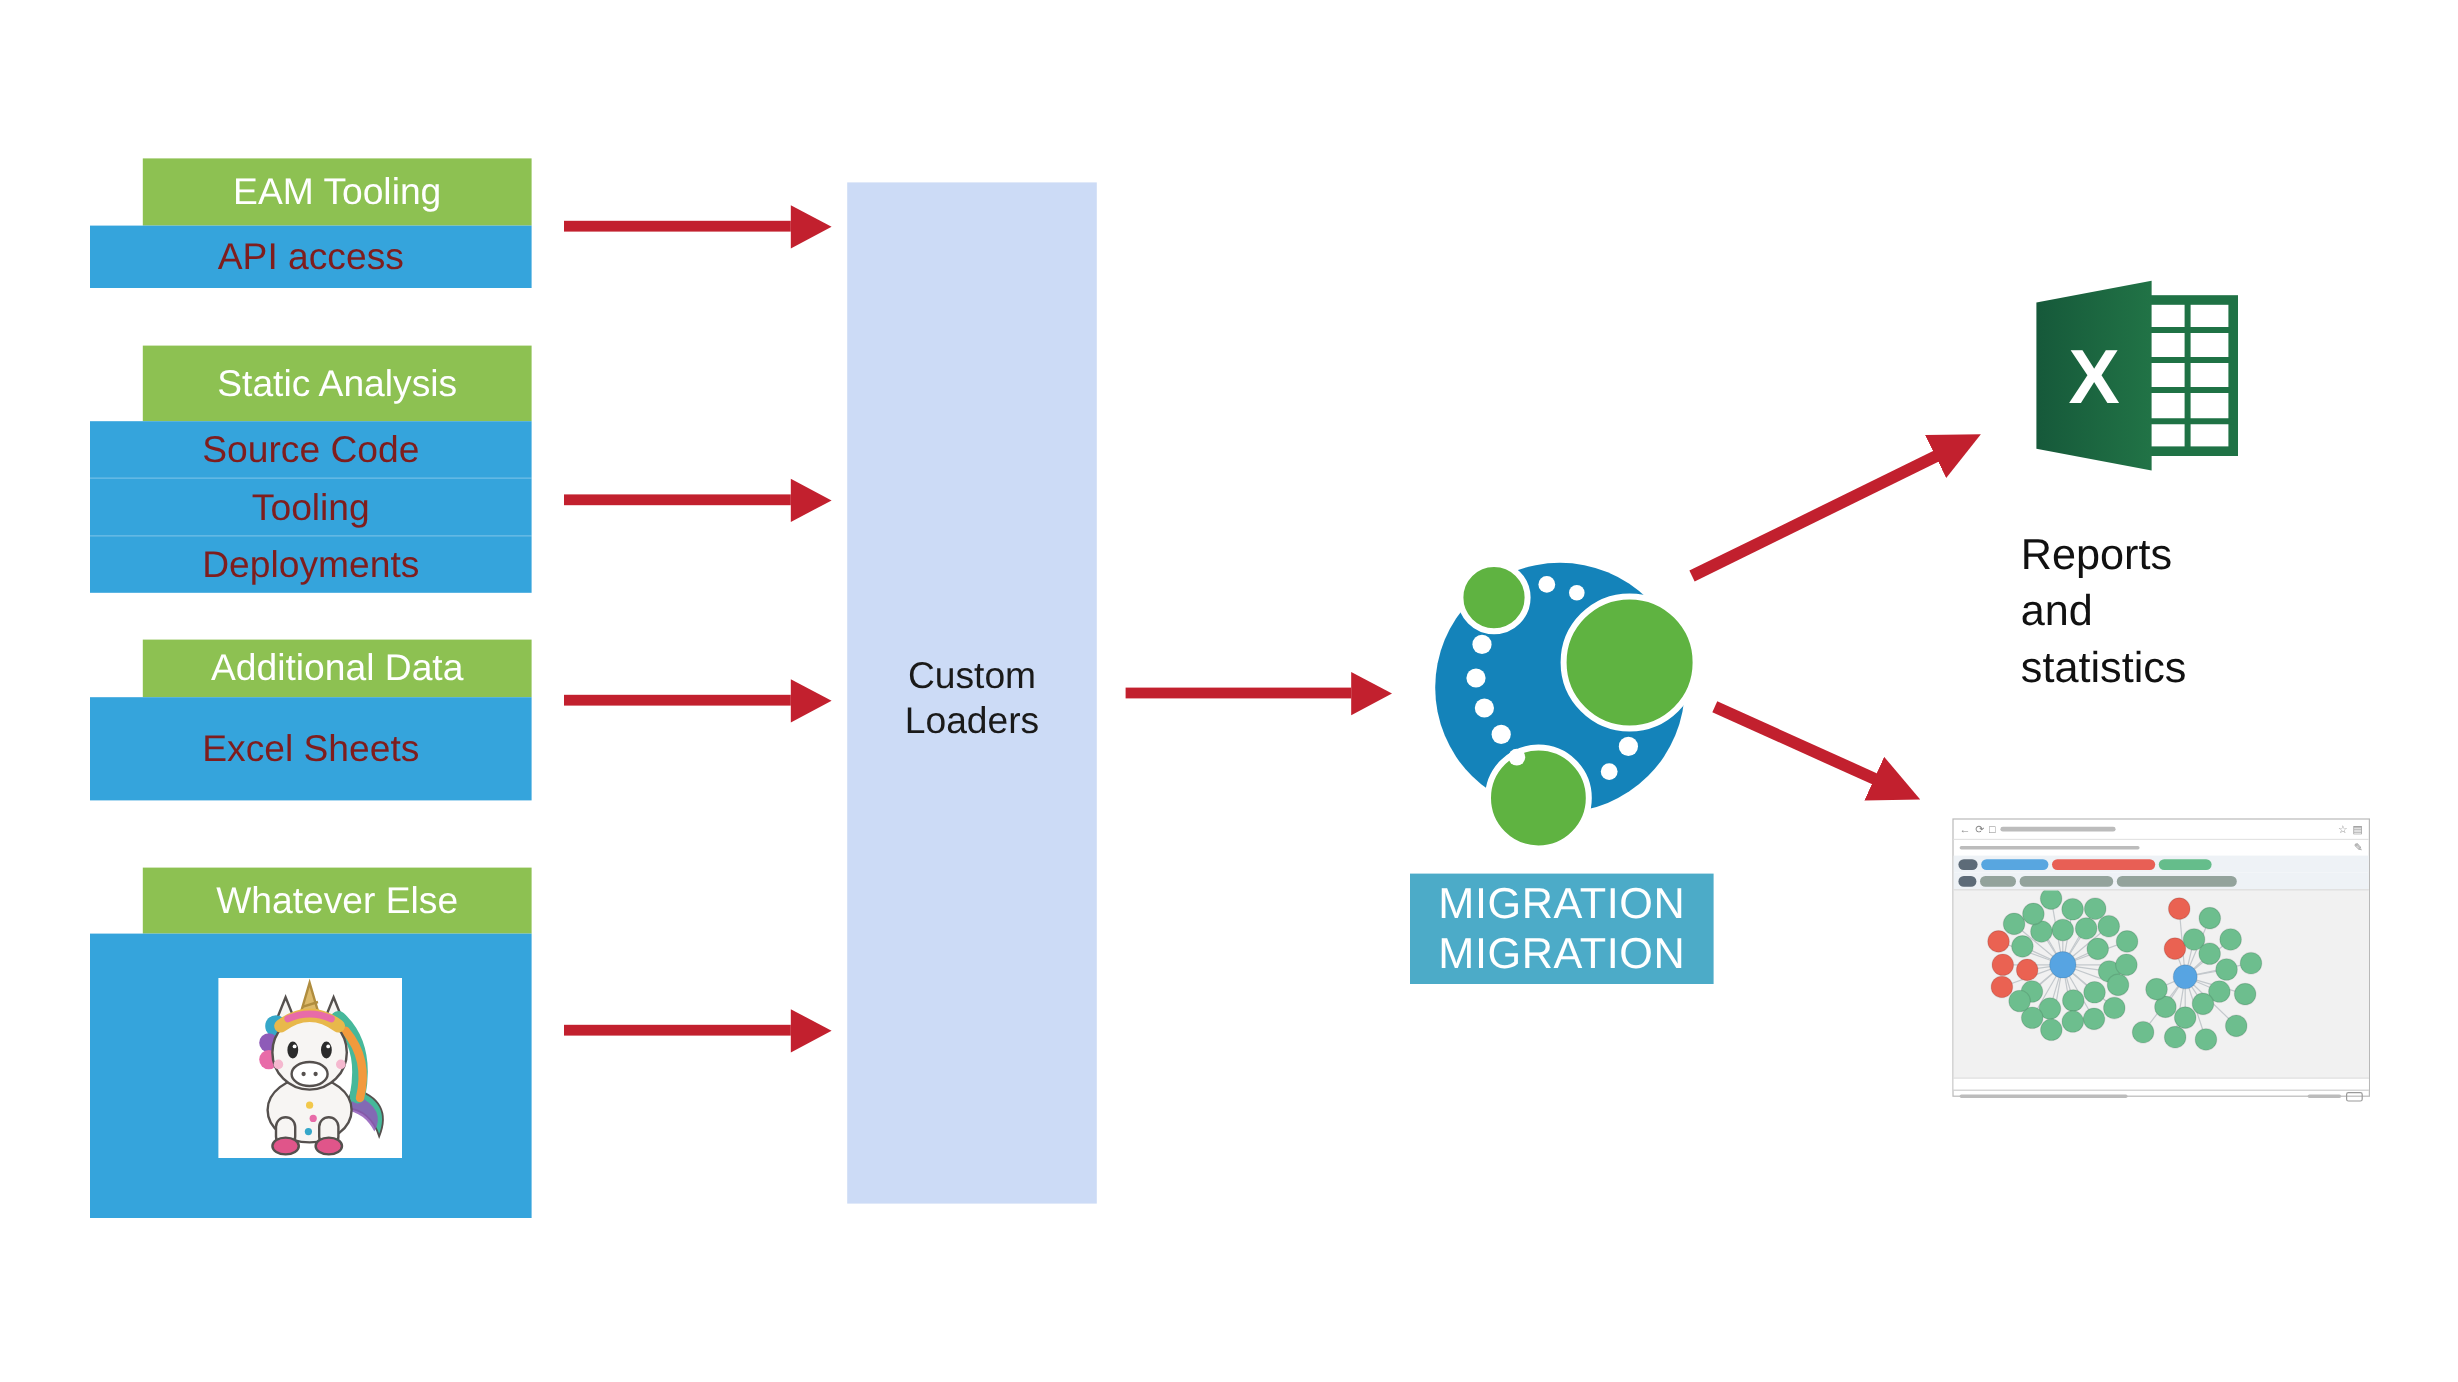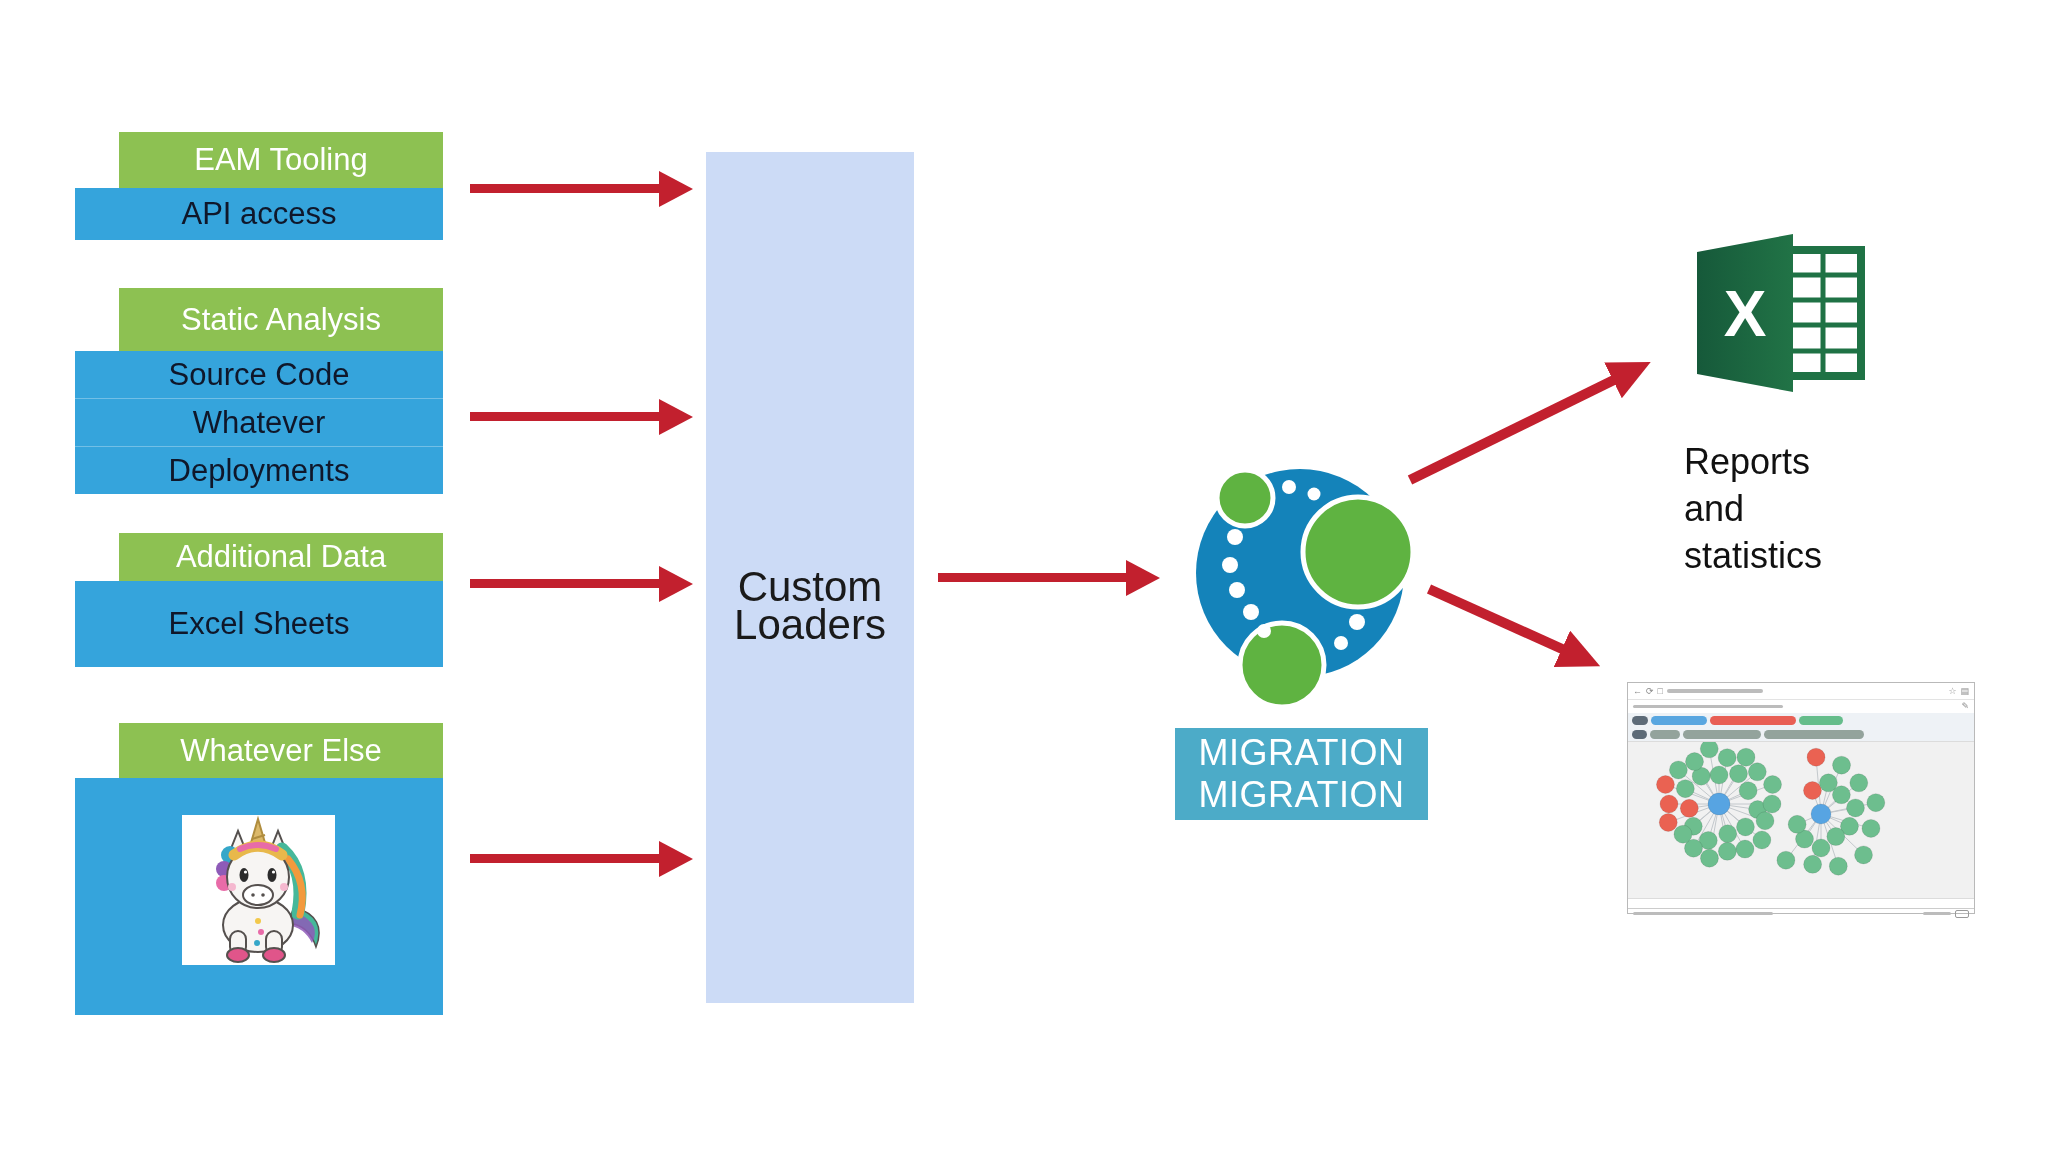--- a/index.html
+++ b/index.html
@@ -3,34 +3,34 @@
 <meta charset="utf-8">
 <style>
   html,body{margin:0;padding:0;background:#ffffff;}
   .stage{position:relative;width:2048px;height:1152px;background:#ffffff;overflow:hidden;
          font-family:"Liberation Sans","DejaVu Sans",sans-serif;}
   .abs{position:absolute;}
 
   
   .src-box{position:absolute;left:75px;width:368px;}
   .src-head{background:#8dc152;color:#ffffff;font-size:31px;display:flex;align-items:center;justify-content:center;margin-left:44px;}
-  .src-body{background:#35a4dc;color:#0f172a;font-size:31px;display:flex;flex-direction:column;}
+  .src-body{background:#35a4dc;color:#7f1d1d;font-size:31px;display:flex;flex-direction:column;}
   .src-item{flex:1;display:flex;align-items:center;justify-content:center;}
   .src-item + .src-item{border-top:1px solid rgba(255,255,255,0.30);}
   .unicorn-frame{position:absolute;left:107px;top:37px;width:153px;height:150px;background:#ffffff;}
 
   
   .harrow{position:absolute;height:9px;background:#c2202e;}
   .harrow::after{content:"";position:absolute;right:-34px;top:50%;transform:translateY(-50%);
     width:0;height:0;border-left:34px solid #c2202e;border-top:18px solid transparent;border-bottom:18px solid transparent;}
 
   
   .loader-box{position:absolute;left:706px;top:152px;width:208px;height:851px;background:#ccdbf6;}
-  .loader-label{position:absolute;top:416px;left:0;width:100%;text-align:center;
-    color:#1a1a1a;font-size:42px;line-height:38px;}
+  .loader-label{position:absolute;top:392px;left:0;width:100%;text-align:center;
+    color:#1a1a1a;font-size:31px;line-height:38px;}
 
   
   .db-label{position:absolute;left:1175px;top:728px;width:253px;height:92px;background:#4cabc8;
     color:#ffffff;font-size:36px;line-height:42px;letter-spacing:0.5px;text-align:center;
     display:flex;flex-direction:column;justify-content:center;}
 
   
   .reports-label{position:absolute;left:1684px;top:438px;color:#111111;font-size:36px;line-height:47px;}
   .workbench-label{position:absolute;left:1650px;top:936px;color:#111111;font-size:44px;}
 
@@ -58,21 +58,21 @@
     <div class="src-head" style="height:56px;">EAM Tooling</div>
     <div class="src-body" style="height:52px;">
       <div class="src-item">API access</div>
     </div>
   </div>
 
   <div class="src-box" style="top:288px;">
     <div class="src-head" style="height:63px;">Static Analysis</div>
     <div class="src-body" style="height:143px;">
       <div class="src-item">Source Code</div>
-      <div class="src-item">Whatever</div>
+      <div class="src-item">Tooling</div>
       <div class="src-item">Deployments</div>
     </div>
   </div>
 
   <div class="src-box" style="top:533px;">
     <div class="src-head" style="height:48px;">Additional Data</div>
     <div class="src-body" style="height:86px;">
       <div class="src-item">Excel Sheets</div>
     </div>
   </div>

